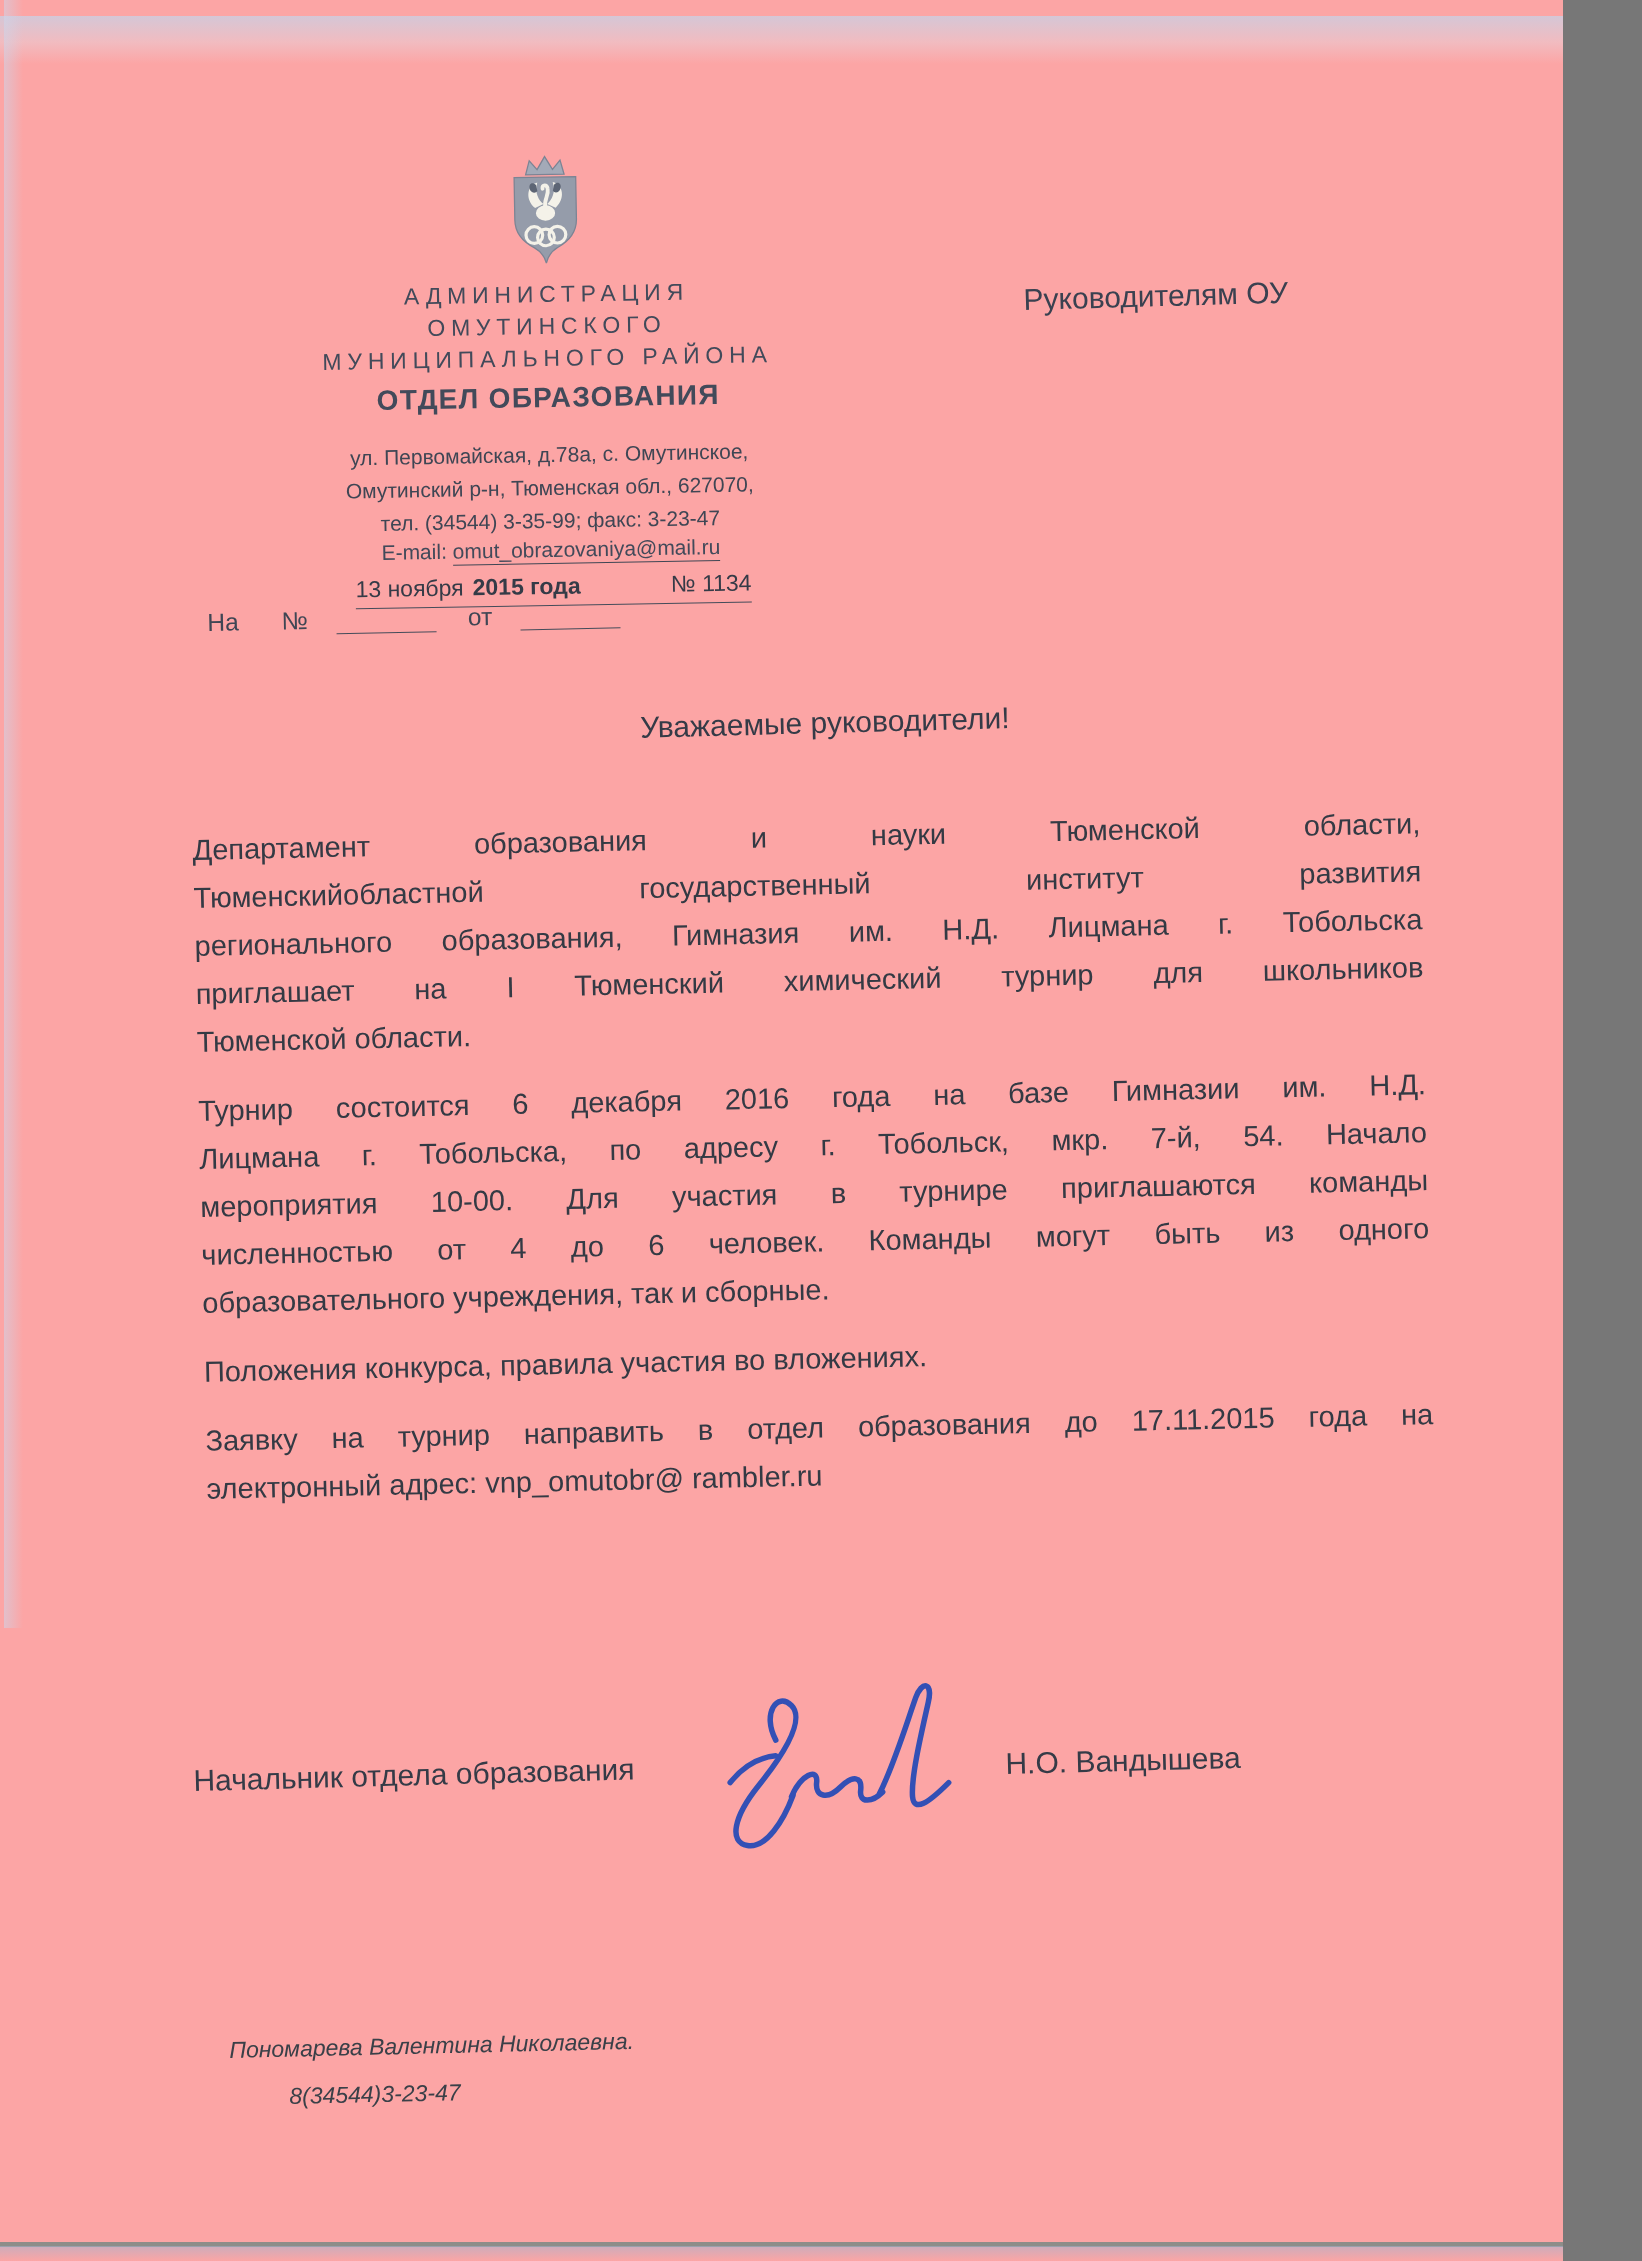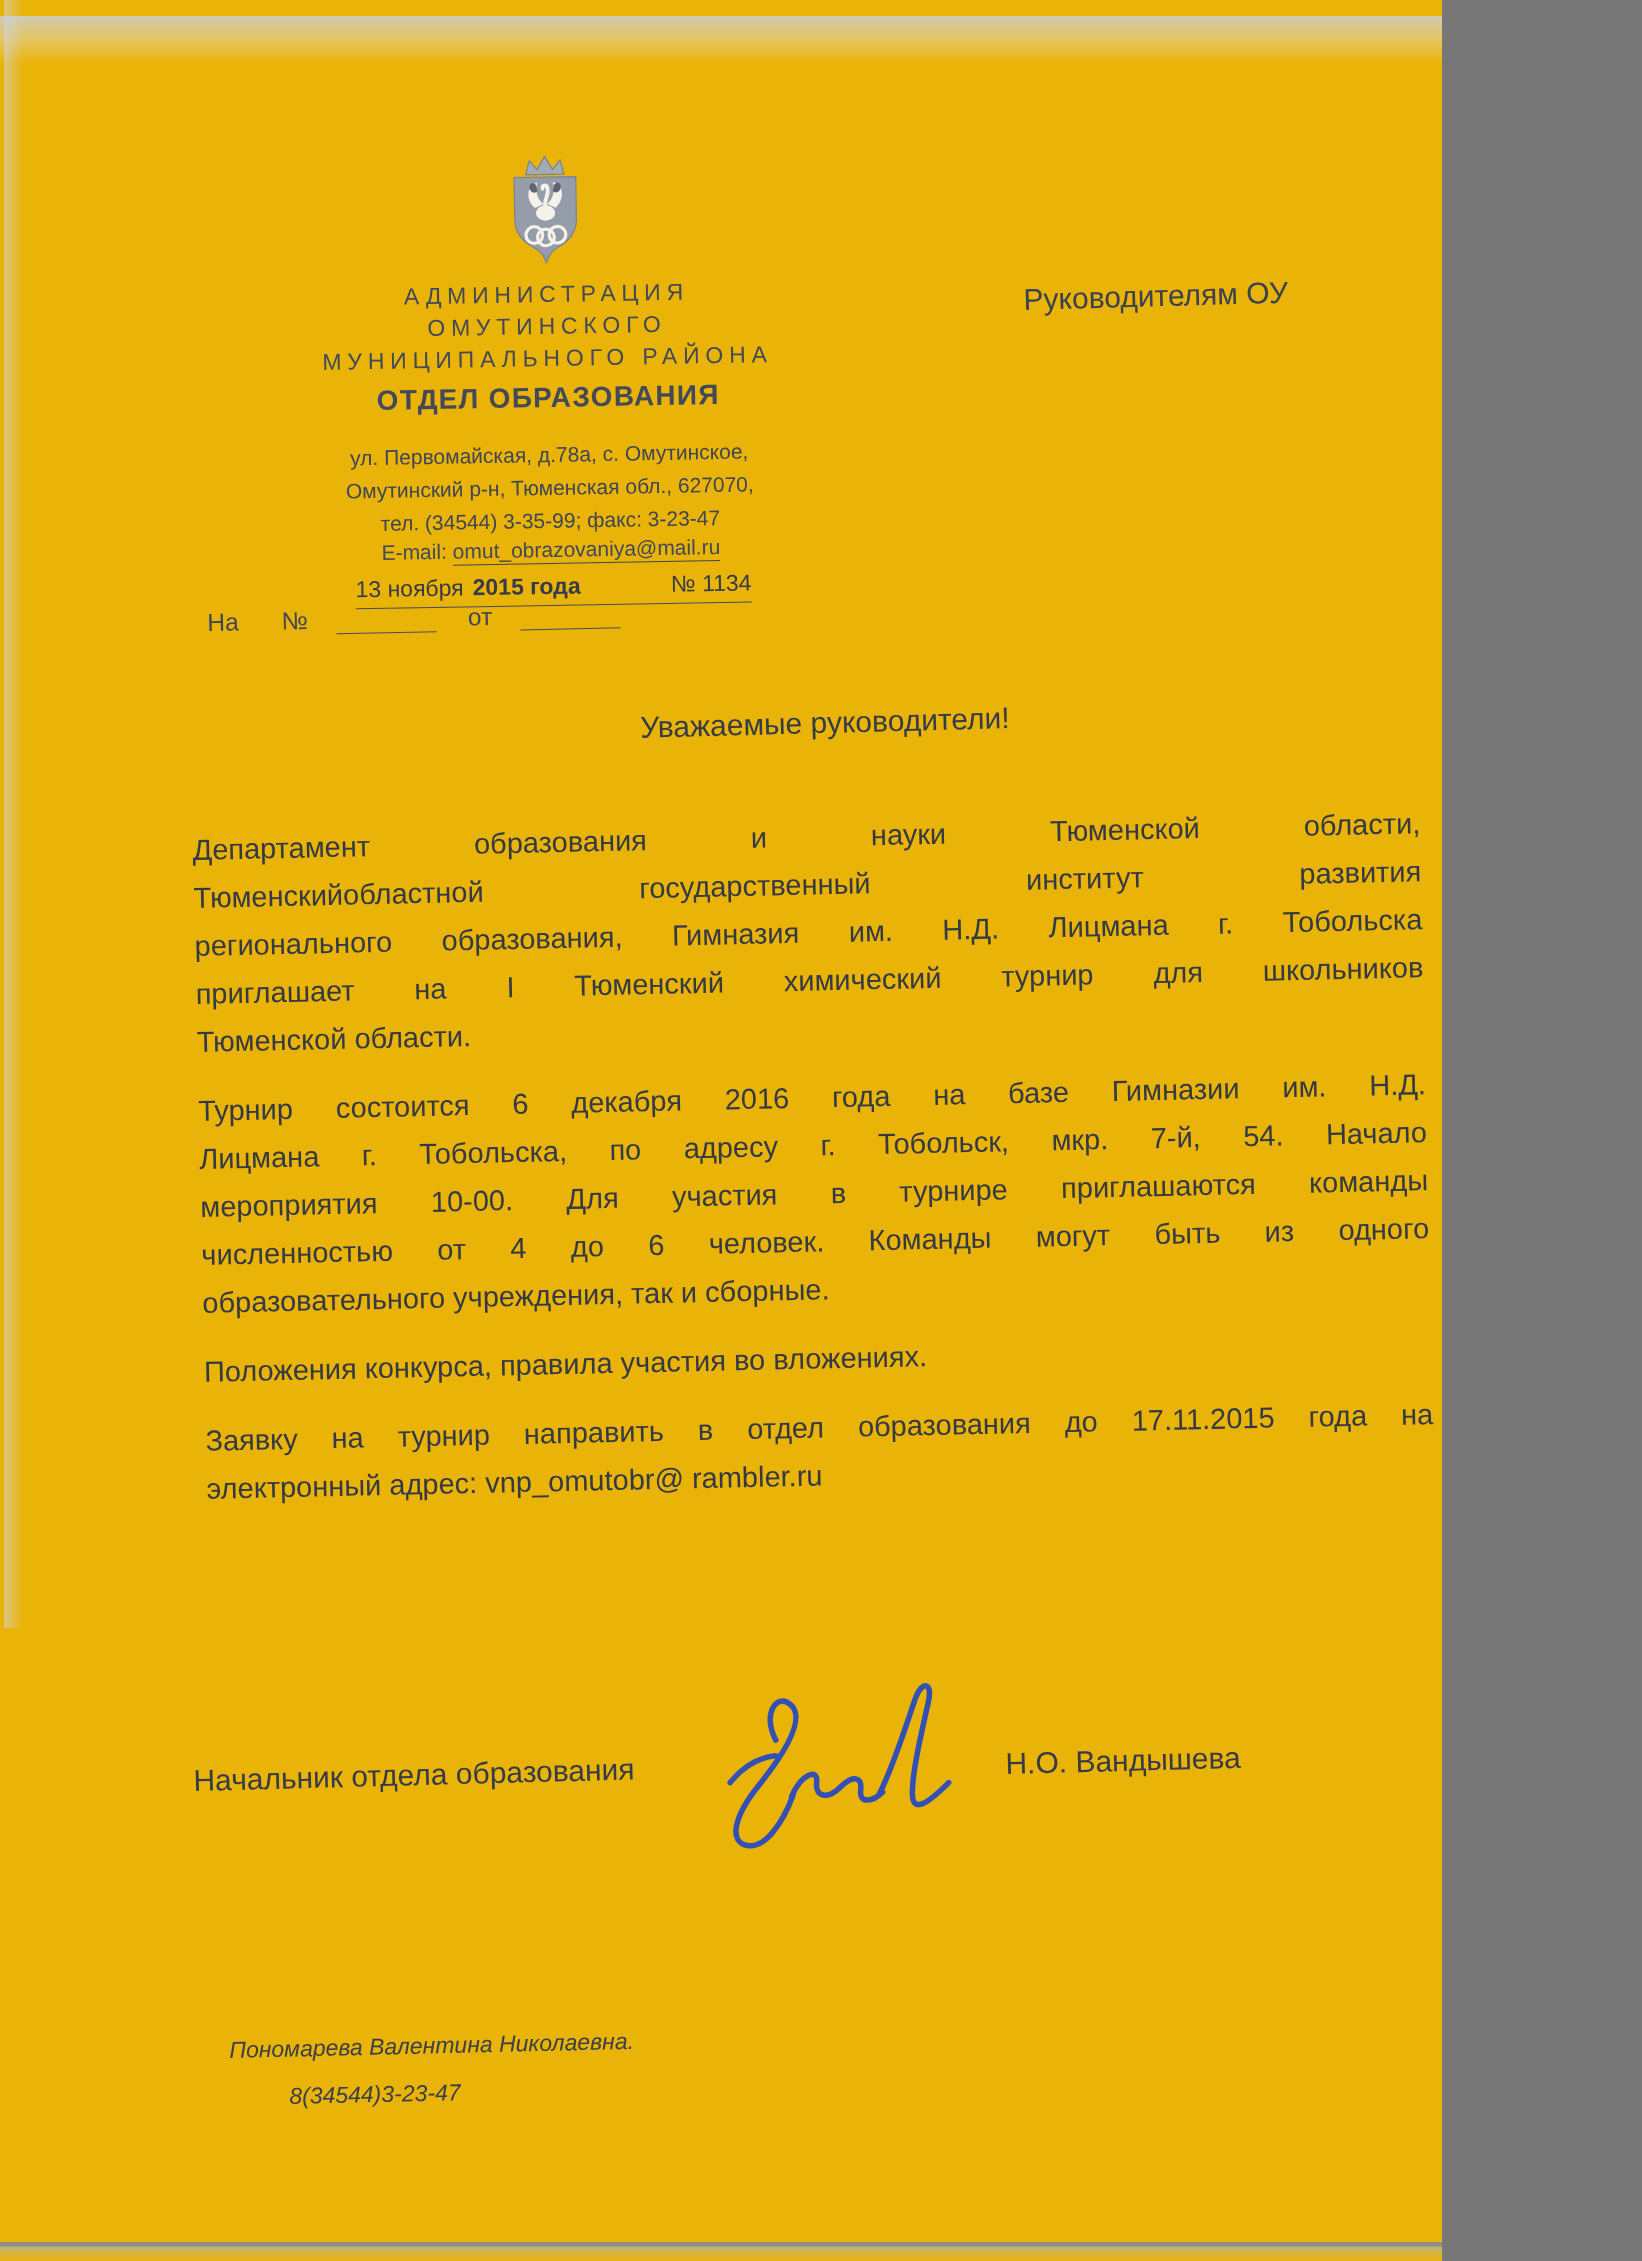--- a/index.html
+++ b/index.html
@@ -1,19 +1,19 @@
 <!DOCTYPE html>
 <html style="font-size:10.3px"><head>
 <meta charset="utf-8">
 <style>
   html,body{margin:0;padding:0;background:#777;}
   .page{
     position:relative;
-    width:1442px;height:2261px;
-    background:#eab308;
+    width:1563px;height:2261px;
+    background:#fca5a5;
     overflow:hidden;
     font-family:"Liberation Sans", sans-serif;
     color:#3c4350;
   }
   
   .scan-top-band{position:absolute;left:0;top:15.5px;width:100%;height:48px;
     background:linear-gradient(180deg, rgba(200,210,231,.75), rgba(222,229,242,.35) 55%, rgba(249,246,234,0));}
   .scan-left-band{position:absolute;left:3.9px;top:0;width:19.3px;height:72%;
     background:linear-gradient(90deg, rgba(205,214,235,.55), rgba(249,246,234,0));}
   .scan-right-line{position:absolute;left:1567px;top:921px;width:1.3px;height:1321px;background:rgba(190,186,168,.45);}

